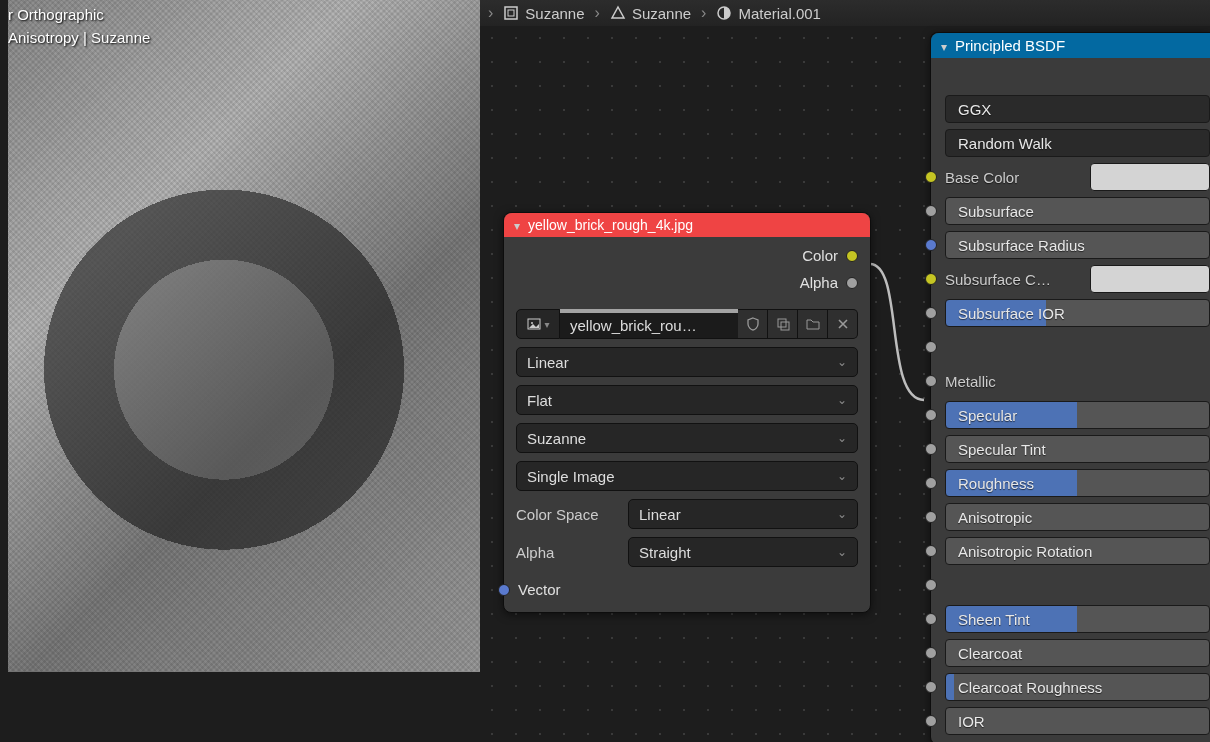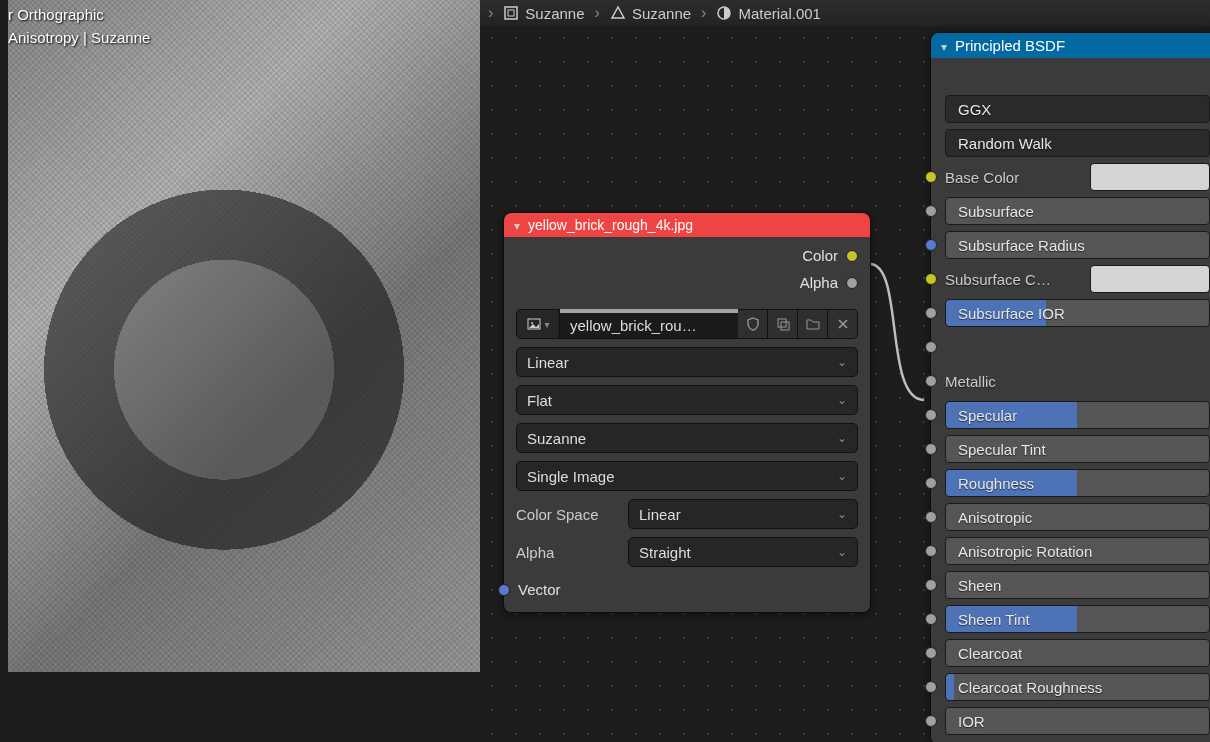--- a/index.html
+++ b/index.html
@@ -310,23 +310,20 @@
           </div>
         </div>
       <div class="brow">
           <span class="socket grey"></span>
         <div class="field slider-grey">
             <span>Anisotropic Rotation</span>
           </div>
         </div>
       <div class="brow">
           <span class="socket grey"></span>
-        <div class="field slider-grey">
-            <span>Sheen</span>
-          </div>
         </div>
       <div class="brow">
           <span class="socket grey"></span>
         <div class="field slider-blue" style="--p:50%">
             <span>Sheen Tint</span>
           </div>
         </div>
       <div class="brow">
           <span class="socket grey"></span>
         <div class="field slider-grey">

